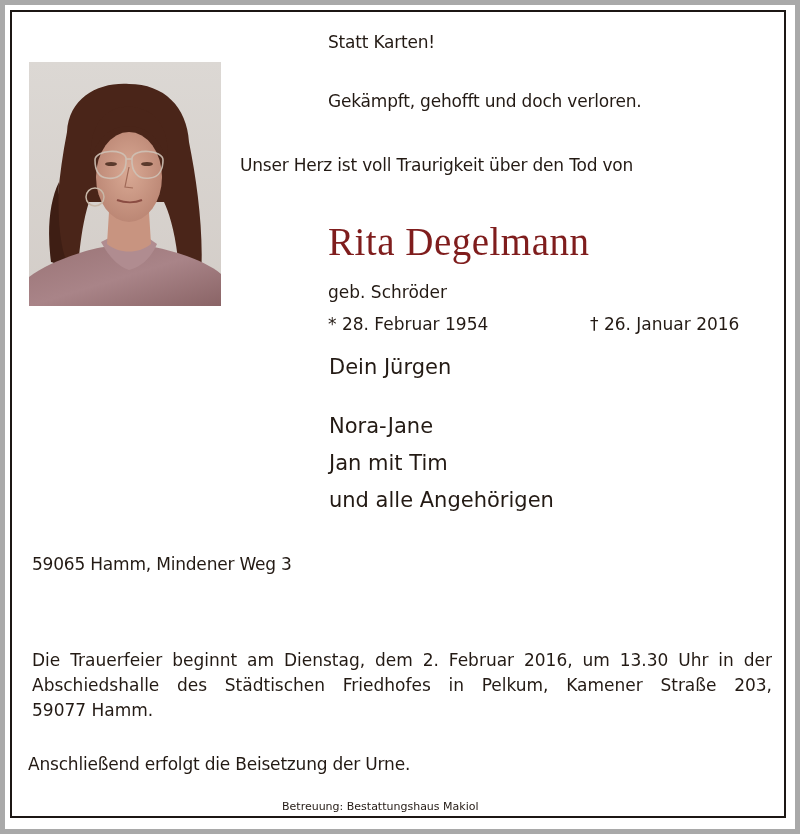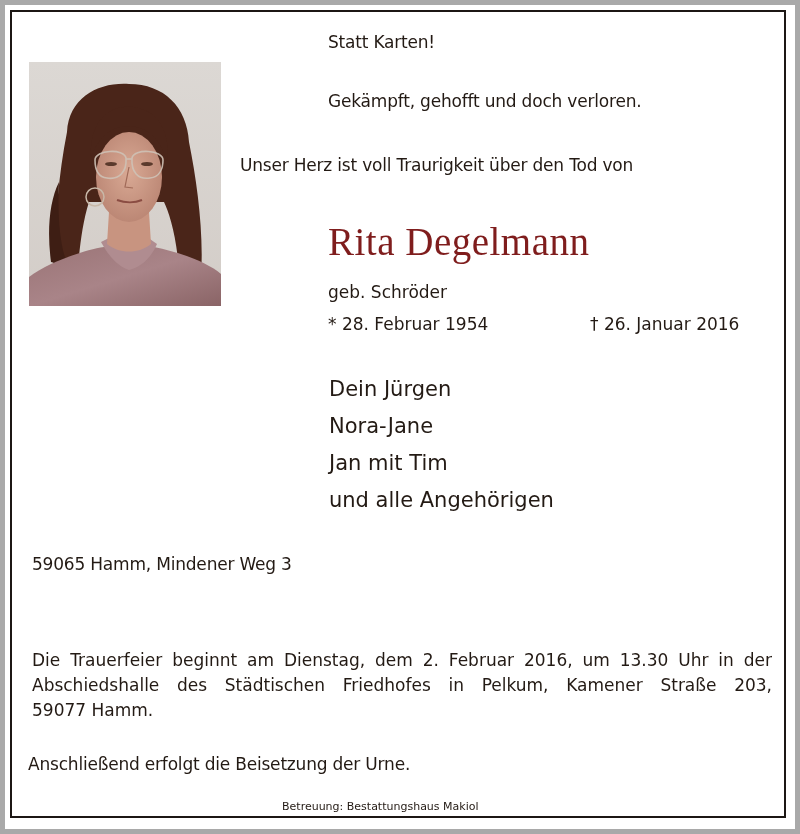--- a/index.html
+++ b/index.html
@@ -97,21 +97,21 @@
 
 <div class="t s18" style="left:328px; top:93px;">Gekämpft, gehofft und doch verloren.</div>
 <div class="t s18" style="left:240px; top:157px;">Unser Herz ist voll Traurigkeit über den Tod von</div>
 
 <div class="t name" style="left:328px; top:222px;">Rita Degelmann</div>
 <div class="t sub" style="left:328px; top:284px;">geb. Schröder</div>
 <div class="t sub" style="left:328px; top:316px;">* 28. Februar 1954</div>
 <div class="t sub" style="left:590px; top:316px;">† 26. Januar 2016</div>
 
 <div class="signers">
-  <div class="t" style="left:329px; top:379px;">Dein Jürgen</div>
+  <div class="t" style="left:329px; top:357px;">Dein Jürgen</div>
   <div class="t" style="left:329px; top:416px;">Nora-Jane</div>
   <div class="t" style="left:329px; top:453px;">Jan mit Tim</div>
   <div class="t" style="left:329px; top:490px;text-align:right;">und alle Angehörigen</div>
 </div>
 
 <div class="t s18" style="left:32px; top:556px;">59065 Hamm, Mindener Weg 3</div>
 
 <div class="para" style="top:620px;margin-top:28px;">
   <div style="text-align:justify; text-align-last:justify;">Die Trauerfeier beginnt am Dienstag, dem 2. Februar 2016, um 13.30 Uhr in der</div>
   <div style="text-align:justify; text-align-last:justify;">Abschiedshalle des Städtischen Friedhofes in Pelkum, Kamener Straße 203,</div>

